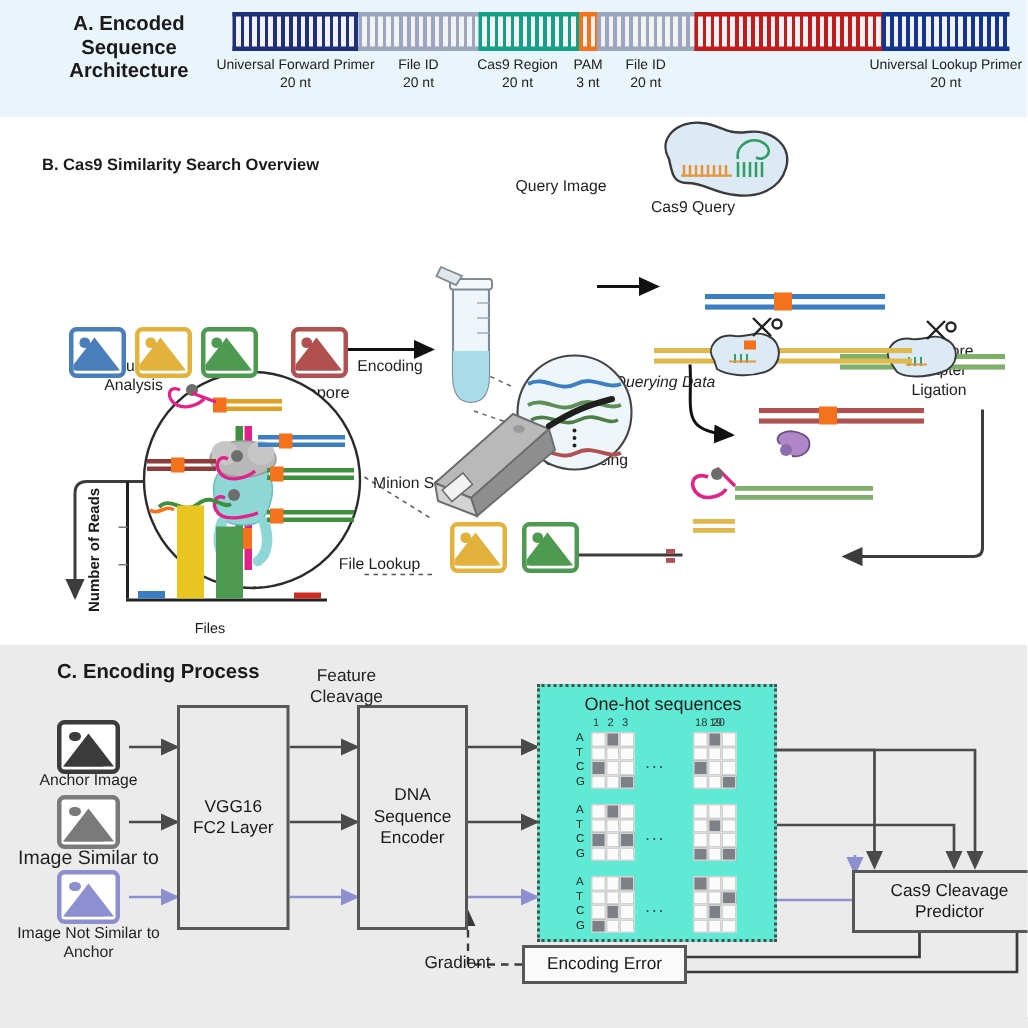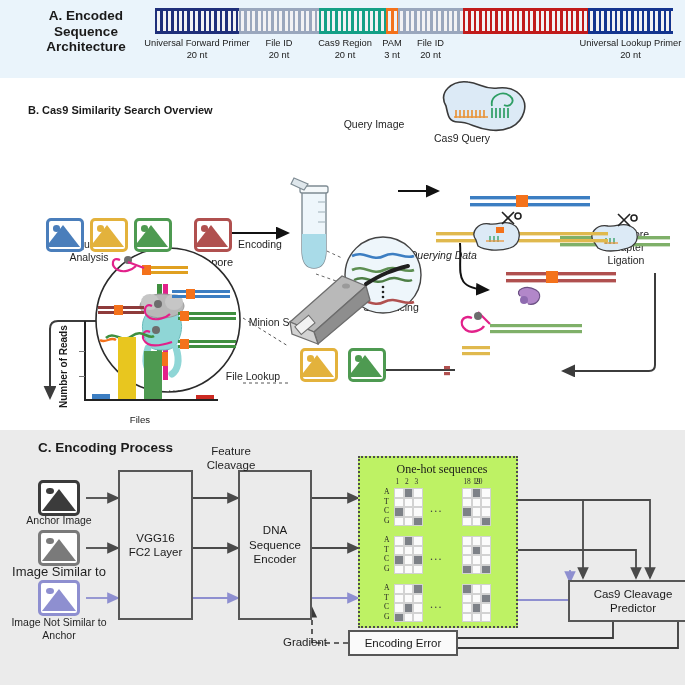--- a/index.html
+++ b/index.html
@@ -89,22 +89,21 @@
     display: flex; align-items: center; justify-content: center;
     text-align: center;
     font-size: 11.5px; color: #1a1a1a; line-height: 1.25;
   }
   .cbox.white { background: #fafafa; }
 
   
   #onehotbox {
     position: absolute;
     border: 2px dotted #4d4d4d;
-    background: #bef264;
-    font-family: Liberation Serif, serif;
+    background: #5eead4;
   }
   .oh-title { position: absolute; font-size: 12px; color: #1a1a1a; }
   .ohcol { position: absolute; font-size: 7.4px; color: #333; }
   .ohrow { position: absolute; font-size: 7.6px; color: #222; line-height: 10.6px; }
   .mat { position: absolute; display: grid; }
   .mat .c { border: 0.8px solid #d2d2d2; background: #fbfbfb; }
   .mat .c.on { background: #7d8187; }
   .dots3 { position: absolute; font-size: 12px; color: #444; letter-spacing: 1.2px; }
 
   

